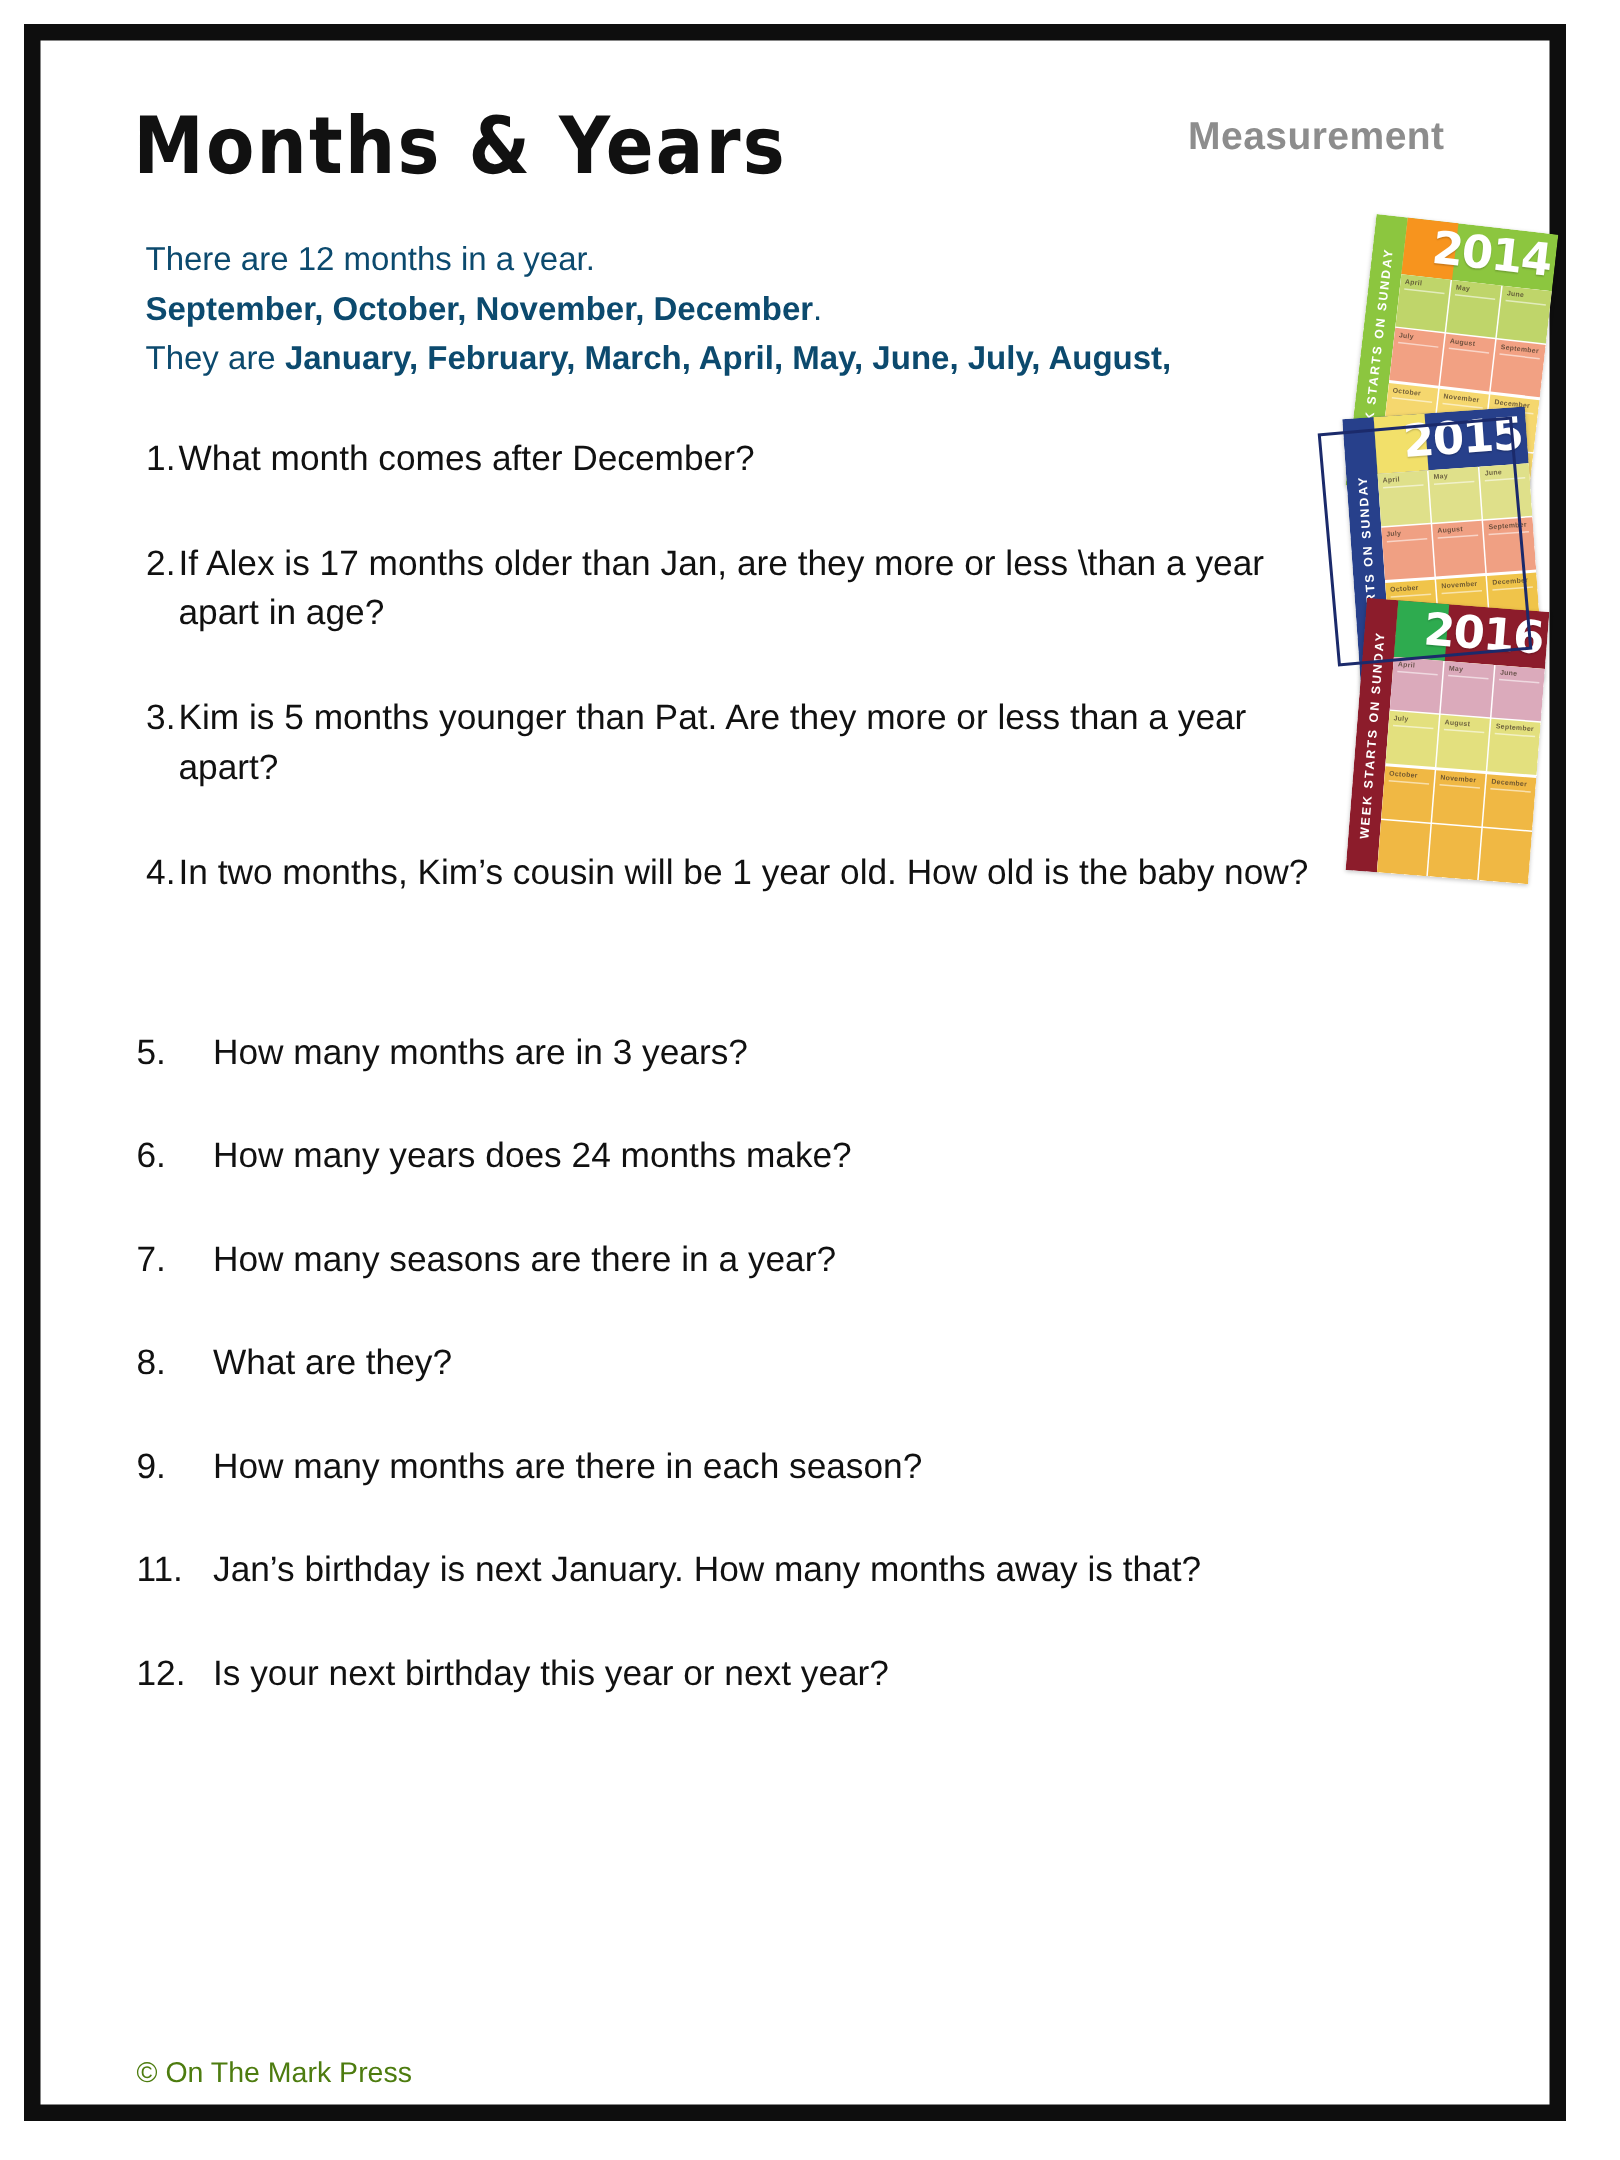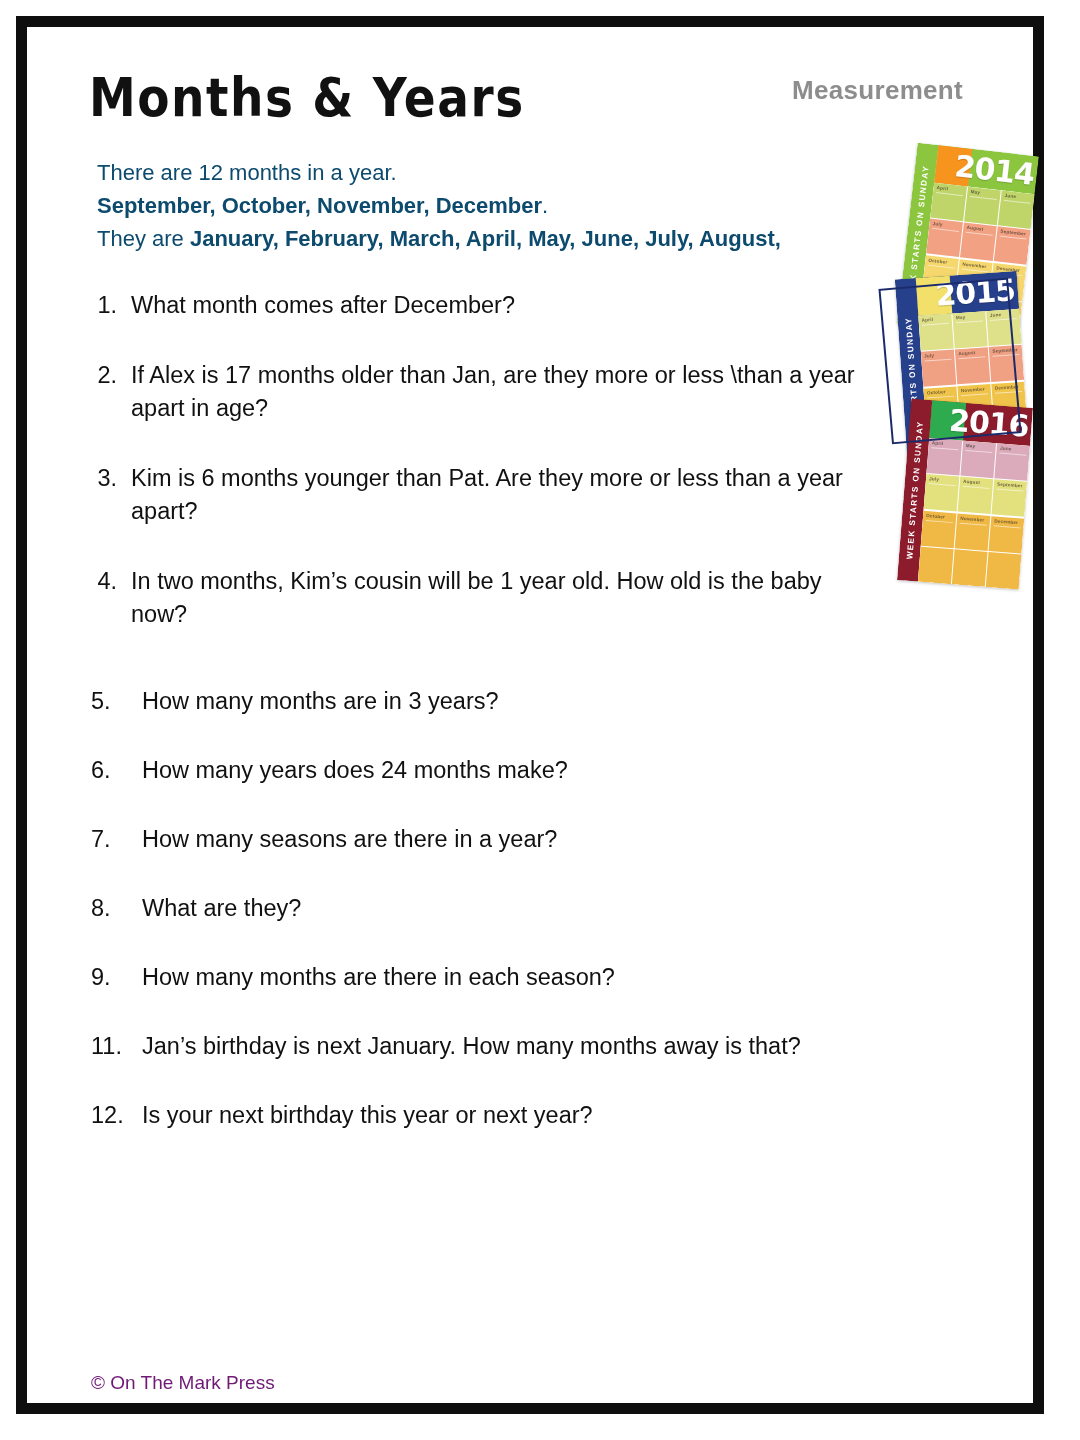--- a/index.html
+++ b/index.html
@@ -86,34 +86,34 @@
     color: #111111;
   }
   .question-row .qtext {
     display: block;
     color: #111111;
   }
 
   
   #questions-group-a .question-row { margin-bottom: 37px; }
   #questions-group-a .question-row .qnum { width: 26px; }
-  #questions-group-a .question-row .qtext { margin-left: 40px; }
+  #questions-group-a .question-row .qtext { margin-left: 28px; }
 
   
   #questions-group-b .question-row { margin-bottom: 36px; }
   #questions-group-b .question-row .qnum { width: 34px; text-align: left; }
   #questions-group-b .question-row .qtext { margin-left: 51px; }
 
   
   #footer-credit {
     position: absolute;
     left: 64px;
     top: 1345px;
     font-size: 19px;
-    color: #701a75;
+    color: #4d7c0f;
     white-space: nowrap;
   }
 
   
   #calendar-stack {
     position: absolute;
     left: 856px;
     top: 108px;
     width: 200px;
     height: 450px;
@@ -242,21 +242,21 @@
     <div class="question-row">
       <span class="qnum">1.</span>
       <span class="qtext">What month comes after December?</span>
     </div>
     <div class="question-row">
       <span class="qnum">2.</span>
       <span class="qtext">If Alex is 17 months older than Jan, are they more or less  \than a year apart in age?</span>
     </div>
     <div class="question-row">
       <span class="qnum">3.</span>
-      <span class="qtext">Kim is 6 months younger than Pat. Are they more or less than a year apart?</span>
+      <span class="qtext">Kim is 5 months younger than Pat. Are they more or less than a year apart?</span>
     </div>
     <div class="question-row">
       <span class="qnum">4.</span>
       <span class="qtext">In two months, Kim’s cousin will be 1 year old. How old is the baby now?</span>
     </div>
   </div>
 
   <div class="qlist" id="questions-group-b">
     <div class="question-row">
       <span class="qnum">5.</span>

